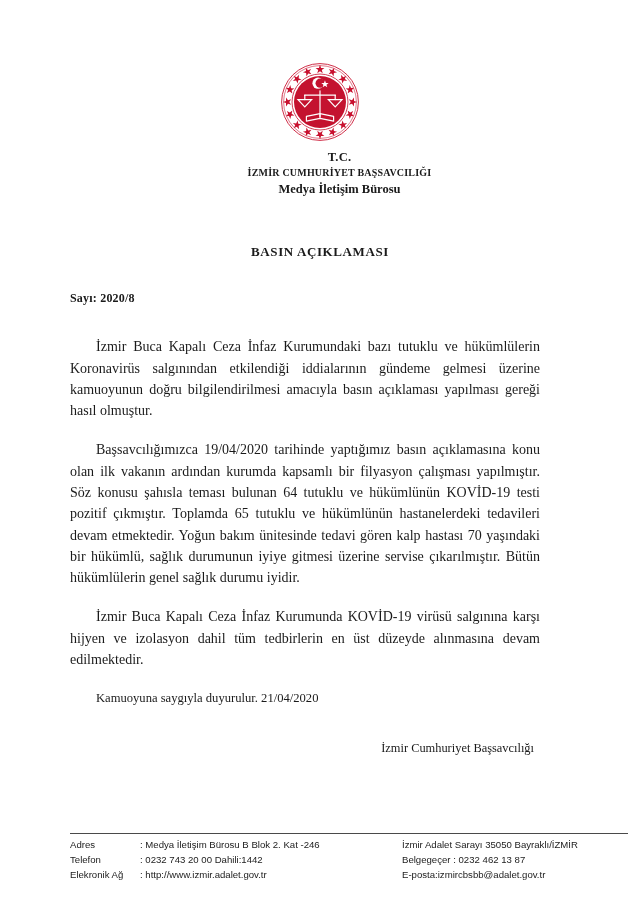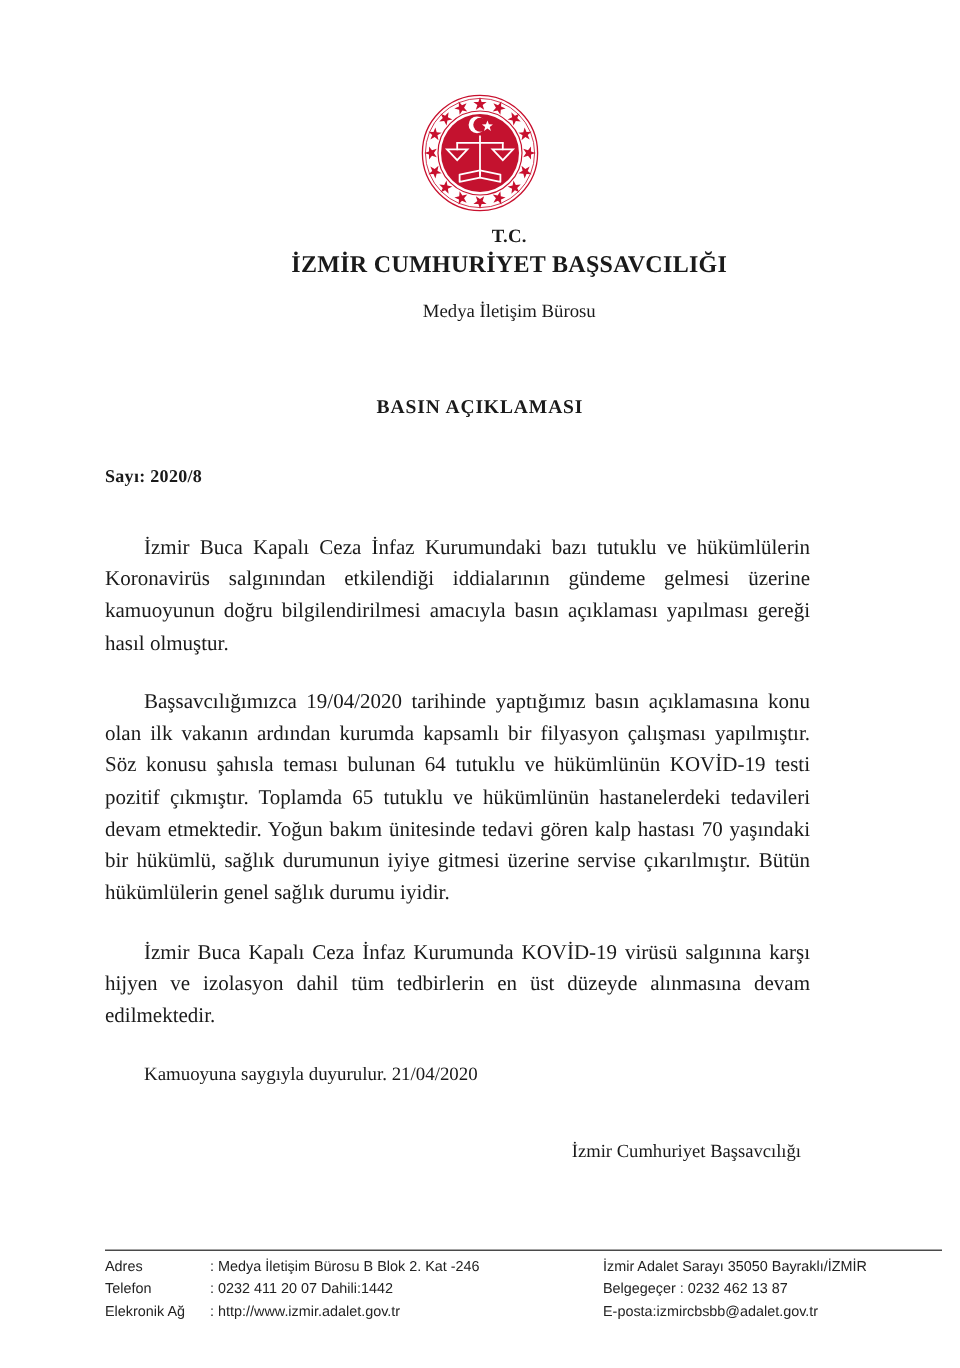--- a/index.html
+++ b/index.html
@@ -43,29 +43,29 @@
     margin-top: 7px;
     padding-left: 39px;
   }
   .head-tc {
     font-size: 12.5px;
     font-weight: bold;
     letter-spacing: 0.2px;
     line-height: 1.35;
   }
   .head-org {
-    font-size: 16px;
+    font-size: 10px;
     font-weight: bold;
     letter-spacing: 0.2px;
     line-height: 1.4;
   }
   .head-sub {
     font-size: 12.5px;
-    font-weight: normal;
-    margin-top: 11px;
+    font-weight: bold;
+    margin-top: 1px;
     line-height: 1.4;
   }
   .doc-title {
     text-align: center;
     font-size: 13px;
     font-weight: bold;
     letter-spacing: 0.6px;
     margin-top: 46px;
   }
 
@@ -230,21 +230,21 @@
   <div class="footer">
     <hr class="footer-rule">
     <div class="footer-cols">
       <div class="footer-left">
         <div class="frow">
           <span class="flabel">Adres</span>
           <span class="fvalue">: Medya İletişim Bürosu B Blok 2. Kat -246</span>
         </div>
         <div class="frow">
           <span class="flabel">Telefon</span>
-          <span class="fvalue">: 0232 411 20 07  Dahili:1442</span>
+          <span class="fvalue">: 0232 743 20 00  Dahili:1442</span>
         </div>
         <div class="frow">
           <span class="flabel">Elekronik Ağ</span>
           <span class="fvalue">: http://www.izmir.adalet.gov.tr</span>
         </div>
       </div>
       <div class="footer-right">
         <div class="fline">İzmir Adalet Sarayı 35050 Bayraklı/İZMİR</div>
         <div class="fline">Belgegeçer : 0232 462 13 87</div>
         <div class="fline">E-posta:izmircbsbb@adalet.gov.tr</div>

